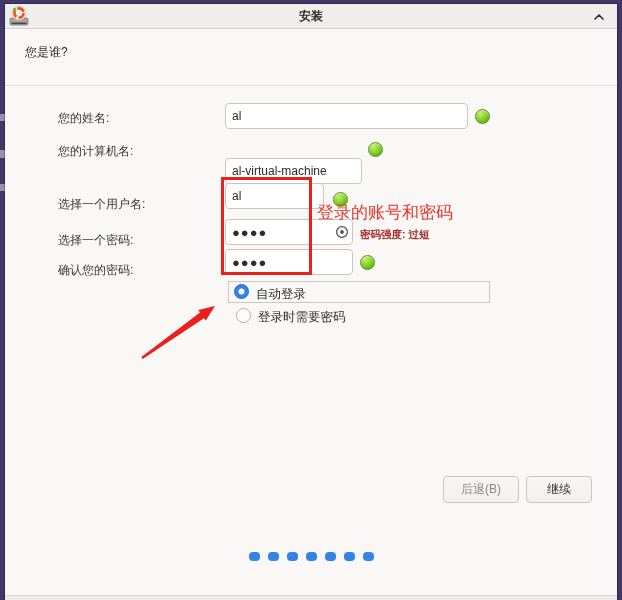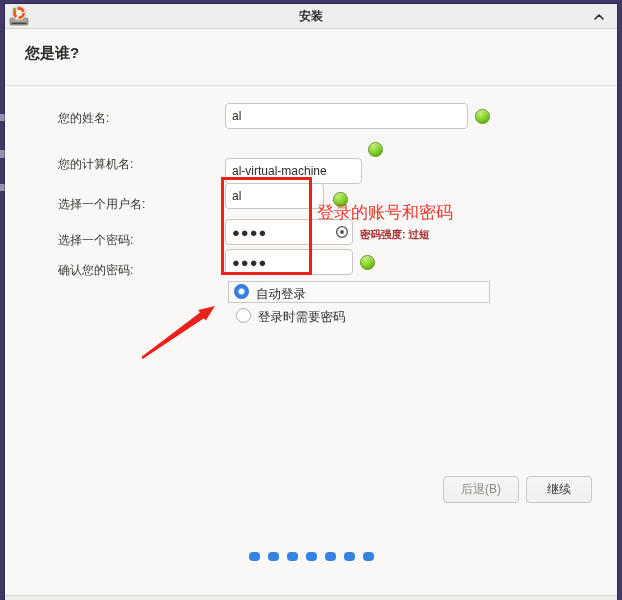--- a/index.html
+++ b/index.html
@@ -16,21 +16,21 @@
   }
   .titlebar {
     position:absolute; left:0; top:0; width:100%; height:25px;
     background:#f0eeec; border-bottom:1px solid #d6d1cc;
     display:flex; align-items:center; justify-content:center;
   }
   .titlebar-title { font-size:12px; font-weight:bold; color:#2e2b28; }
   .app-icon { position:absolute; left:4px; top:1px; width:20px; height:22px; }
   .collapse-btn { position:absolute; right:10px; top:5px; width:16px; height:16px; display:flex; align-items:center; justify-content:center; cursor:pointer; }
   .heading {
-    position:absolute; left:20px; top:40px; font-size:15px; font-weight:700; color:#2e2b28;
+    position:absolute; left:20px; top:40px; font-size:12px; font-weight:400; color:#2e2b28;
   }
   .header-divider { position:absolute; left:0; top:81px; width:100%; height:1px; background:#e4e1dc; }
   .bottom-strip { position:absolute; left:0; bottom:0; width:100%; height:5px; background:#efedea; border-top:1px solid #d9d5d0; }
 
   
   .f-label { position:absolute; width:162px; font-size:12px; color:#3a3632; }
   .f-input {
     position:absolute; height:26px; border:1px solid #ccc5bf; border-radius:4px;
     background:#fff; font-family:"Liberation Sans",sans-serif; font-size:12px; color:#2e2b28;
     padding:0 6px; outline:none;
@@ -98,21 +98,21 @@
       <circle cx="5.6" cy="4.4" r="1.7" fill="#78b82a"></circle>
     </svg>
 
     <div class="heading">您是谁?</div>
     <div class="header-divider"></div>
 
     <div class="f-label" style="left:53px;top:106px;">您的姓名:</div>
     <input class="f-input" style="left: 220px; top: 99px; width: 243px;" value="al">
     <div class="ball" style="left:470px;top:105px;"></div>
 
-    <div class="f-label" style="left:53px;top:152px;">您的计算机名:</div>
+    <div class="f-label" style="left:53px;top:139px;">您的计算机名:</div>
     <input class="f-input" style="left: 220px; top: 132px; width: 137px; margin-top: 22px;" value="al-virtual-machine">
     <div class="ball" style="left:363px;top:138px;"></div>
 
     <div class="f-label" style="left:53px;top:192px;">选择一个用户名:</div>
     <input class="f-input" style="left: 220px; top: 179px; width: 99px;" value="al">
     <div class="ball" style="left:328px;top:188px;"></div>
 
     <div class="f-label" style="left:53px;top:228px;">选择一个密码:</div>
     <input class="f-input pw" style="left: 220px; top: 215px; width: 128px;" value="●●●●">
     <svg class="eye" style="left:329px;top:220px;" viewBox="0 0 16 16">

